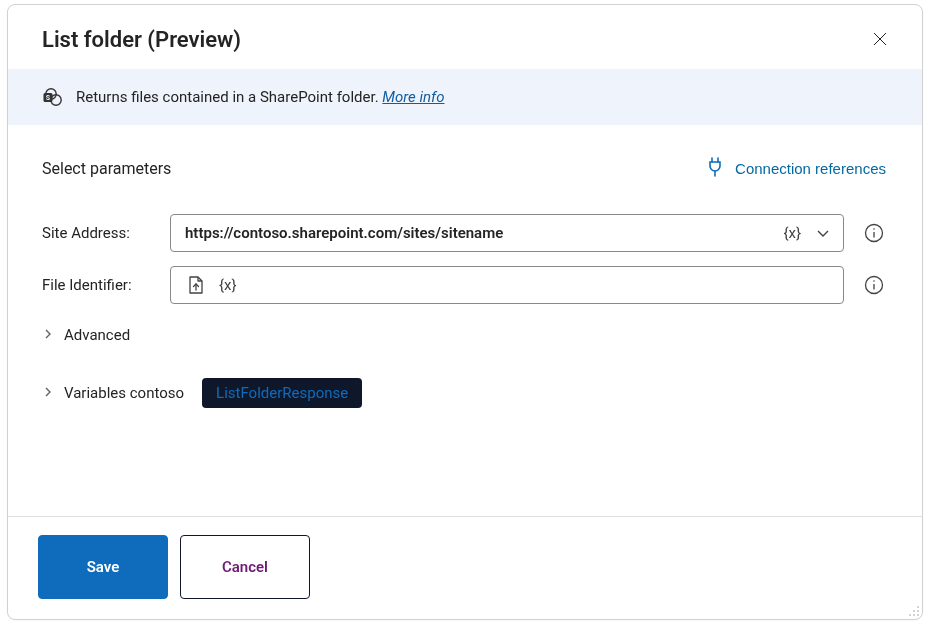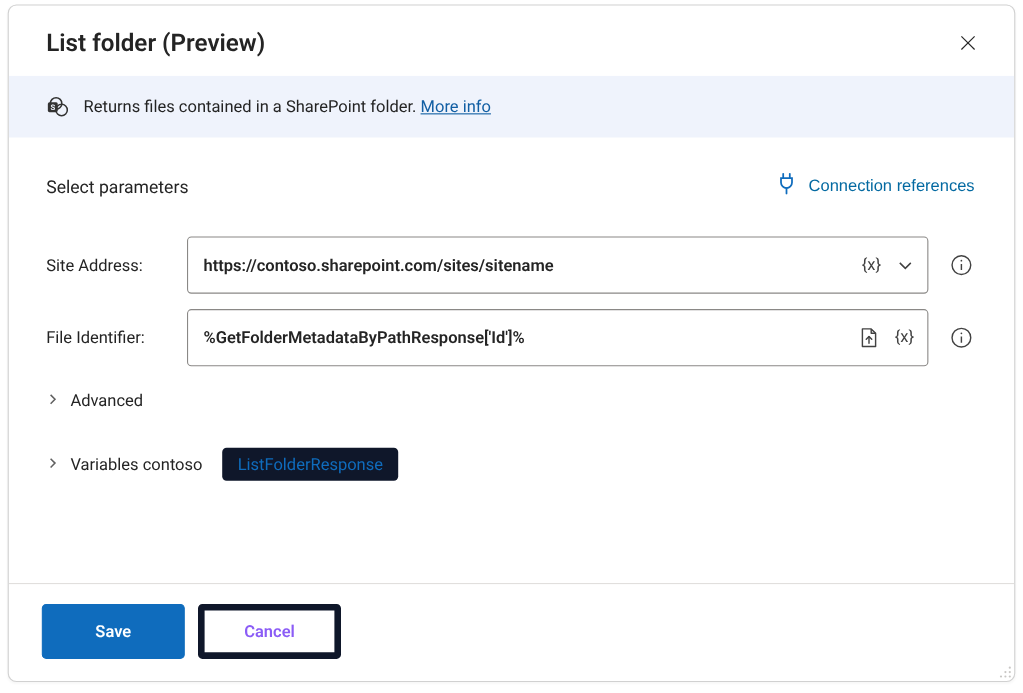--- a/index.html
+++ b/index.html
@@ -47,21 +47,21 @@
   
   .banner {
     background: #eff3fc;
     padding: 18px 34px;
     display: flex;
     align-items: center;
     gap: 14px;
     font-size: 15px;
     color: #242424;
   }
-  .banner a { color: #115ea3; text-decoration: underline; }
+  .banner a { color: #115ea3; text-decoration: underline; font-style: italic; }
   .sp-icon {
     width: 20px; height: 20px; position: relative; flex: 0 0 20px;
   }
   .sp-icon svg { display:block; }
 
   
   .body {
     padding: 28px 34px 0 34px;
     flex: 1 1 auto;
   }
@@ -90,21 +90,21 @@
     margin-bottom: 14px;
     gap: 16px;
   }
   .field-label {
     width: 112px;
     font-size: 15px;
     color: #242424;
   }
   .input-shell {
     flex: 1 1 auto;
-    height: 52px;
+    height: 38px;
     border: 1px solid #8a8886;
     border-radius: 4px;
     display: flex;
     align-items: center;
     padding: 0 8px 0 12px;
     gap: 6px;
     background: #fff;
   }
   .input-text {
     flex: 1 1 auto;
@@ -161,29 +161,29 @@
     background:#fff; color:#242424;
     font-size:15px; padding:10px 20px;
     cursor:pointer;
     min-width:150px; justify-content:center;
     font-family: inherit;
   }
   .on-error svg { color:#0f6cbd; }
   .right-btns { display:flex; gap:12px; }
   .btn {
     min-width:130px;
-    padding:10px 20px;
+    padding:22px 20px;
     border-radius:4px;
     font-size:15px; font-weight:600;
     cursor:pointer;
     font-family: inherit;
     text-align: center;
   }
   .btn-primary { background:#0f6cbd; border:1px solid #0f6cbd; color:#fff; }
-  .btn-secondary { background:#fff; border:6px solid #0f172a; color:#8b5cf6; }
+  .btn-secondary { background:#fff; border:1px solid #0f172a; color:#701a75; }
 
   .resize-grip {
     position:absolute; right:2px; bottom:2px;
     width:14px; height:14px;
   }
 </style>
 </head>
 <body>
 
 <div class="dialog">
@@ -253,21 +253,20 @@
             <circle cx="10" cy="6" r="0.8" fill="currentColor" stroke="none"></circle>
             <line x1="10" y1="9" x2="10" y2="14.5"></line>
           </svg>
         </span>
       </button>
     </div>
 
     <div class="field-row">
       <div class="field-label">File Identifier:</div>
       <div class="input-shell">
-        <input class="input-text" type="text" value="%GetFolderMetadataByPathResponse['Id']%" style="">
         <button class="inshell-btn">
           <span>
             <svg width="18" height="20" viewBox="0 0 18 20" fill="none" stroke="currentColor" stroke-width="1.3" stroke-linejoin="round">
               <path d="M3 2 H11 L15 6 V18 H3 Z"></path>
               <polyline points="11,2 11,6 15,6"></polyline>
               <line x1="9" y1="15" x2="9" y2="9" stroke-linecap="round"></line>
               <polyline points="6.5,11.5 9,9 11.5,11.5" stroke-linecap="round"></polyline>
             </svg>
           </span>
         </button>

